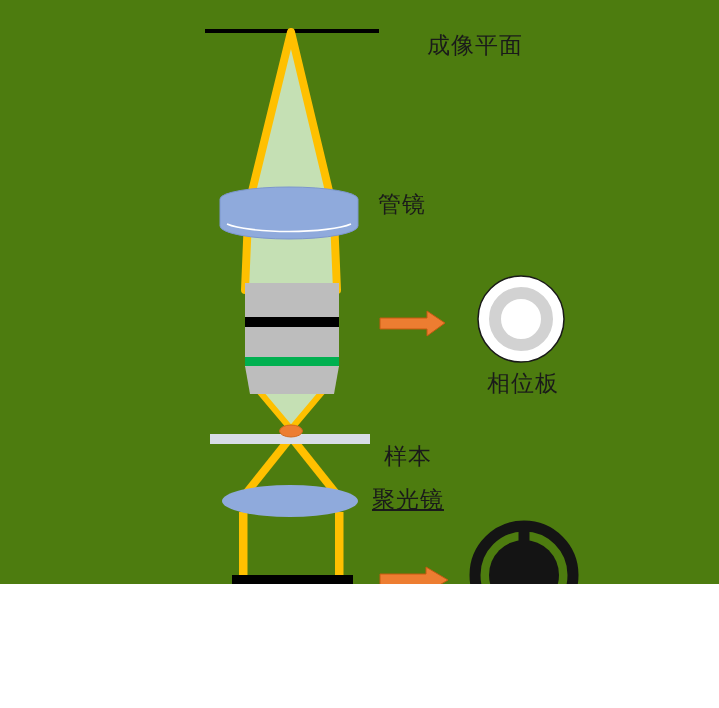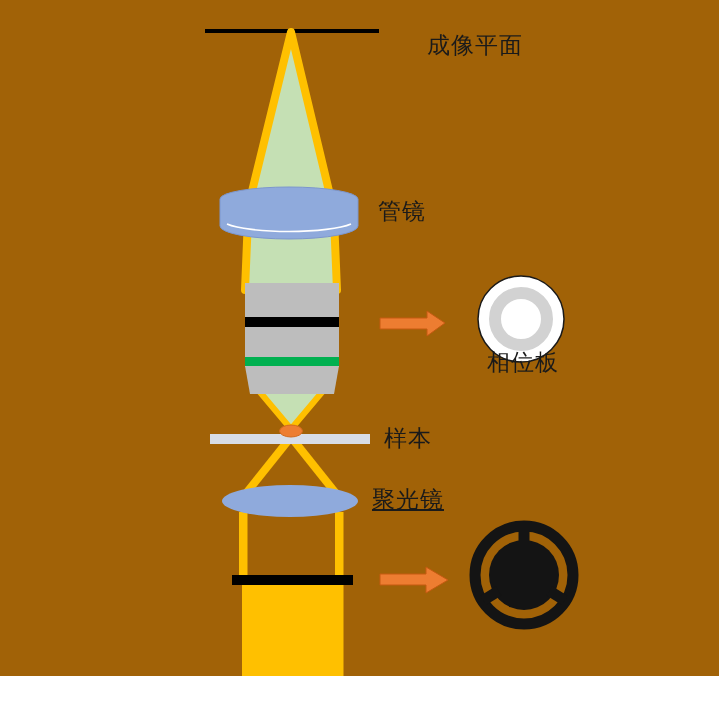--- a/index.html
+++ b/index.html
@@ -3,42 +3,42 @@
 <meta charset="utf-8">
 <style>
   html, body {
     margin: 0;
     padding: 0;
     background: #ffffff;
   }
   #stage {
     position: relative;
     width: 719px;
-    height: 676px;
-    background: #a16207;
+    height: 584px;
+    background: #4d7c0f;
     overflow: hidden;
     font-family: "Liberation Sans", sans-serif;
   }
   #diagram-svg {
     position: absolute;
     left: 0;
     top: 0;
   }
   .lbl {
     position: absolute;
     font-size: 23px;
     line-height: 1.05;
     color: #1a1a1a;
     white-space: nowrap;
     letter-spacing: 1px;
   }
   .lbl-imaging-plane  { left: 427px; top: 33px;  }
-  .lbl-tube-lens      { left: 378px; top: 192px; margin-top: 7px; }
-  .lbl-phase-plate    { left: 487px; top: 350px; }
-  .lbl-sample         { left: 384px; top: 426px; }
+  .lbl-tube-lens      { left: 378px; top: 192px; }
+  .lbl-phase-plate    { left: 487px; top: 371px; }
+  .lbl-sample         { left: 384px; top: 444px; }
   .lbl-condenser      { left: 372px; top: 487px; text-decoration: underline; }
   .lbl-annular        { left: 477px; top: 641px; }
 </style>
 </head>
 <body>
 
 <div id="stage">
 
   <svg id="diagram-svg" width="719" height="708" viewBox="0 0 719 708">
 

